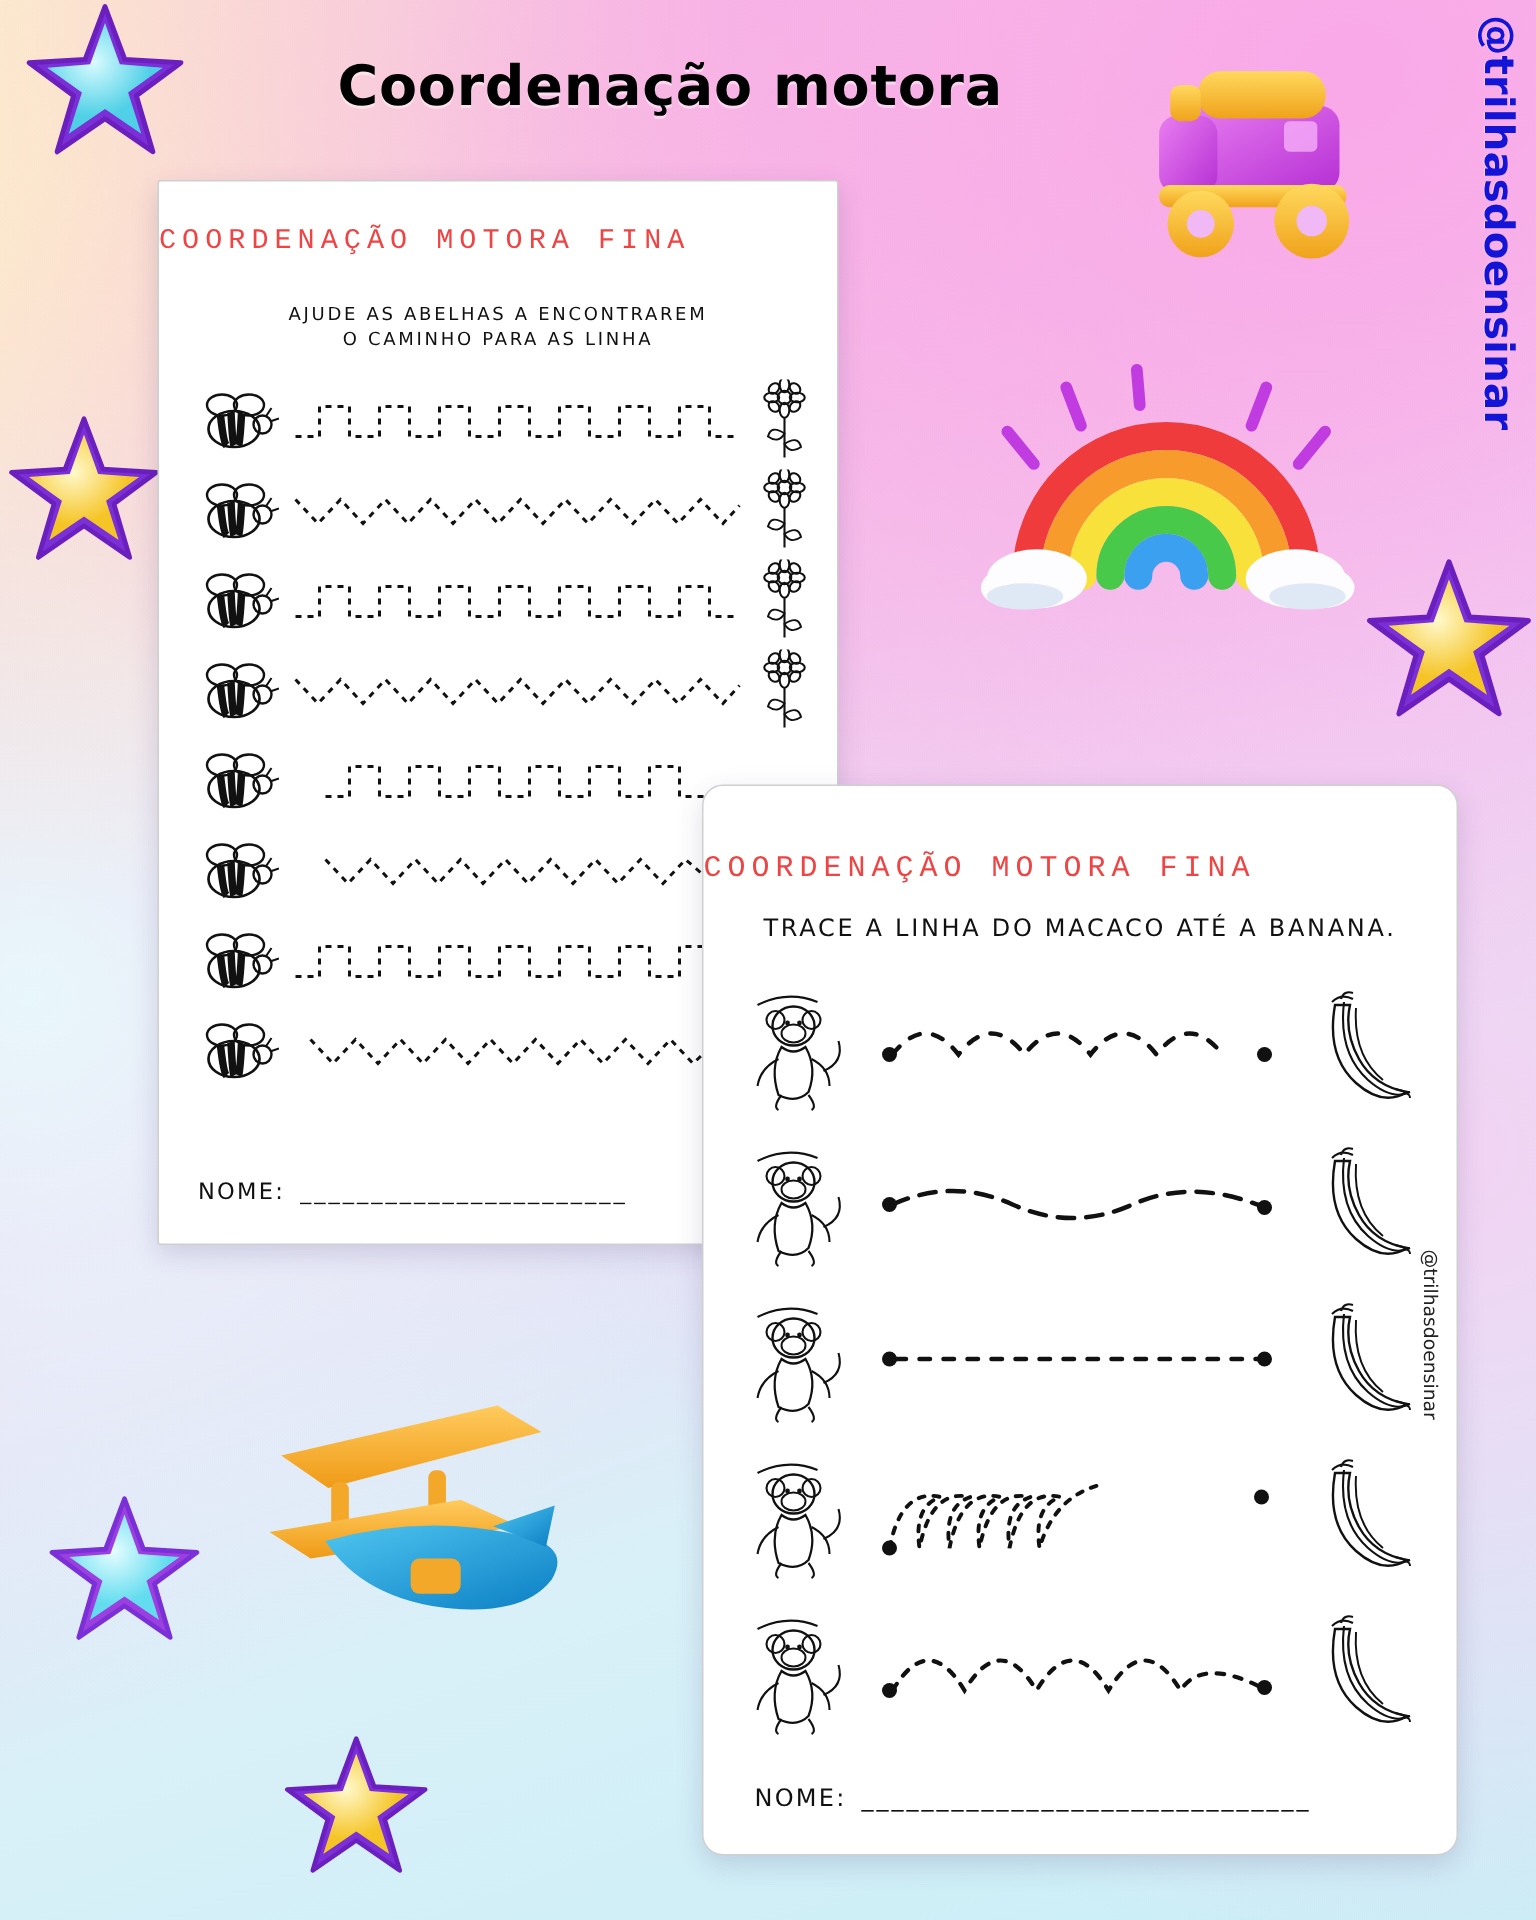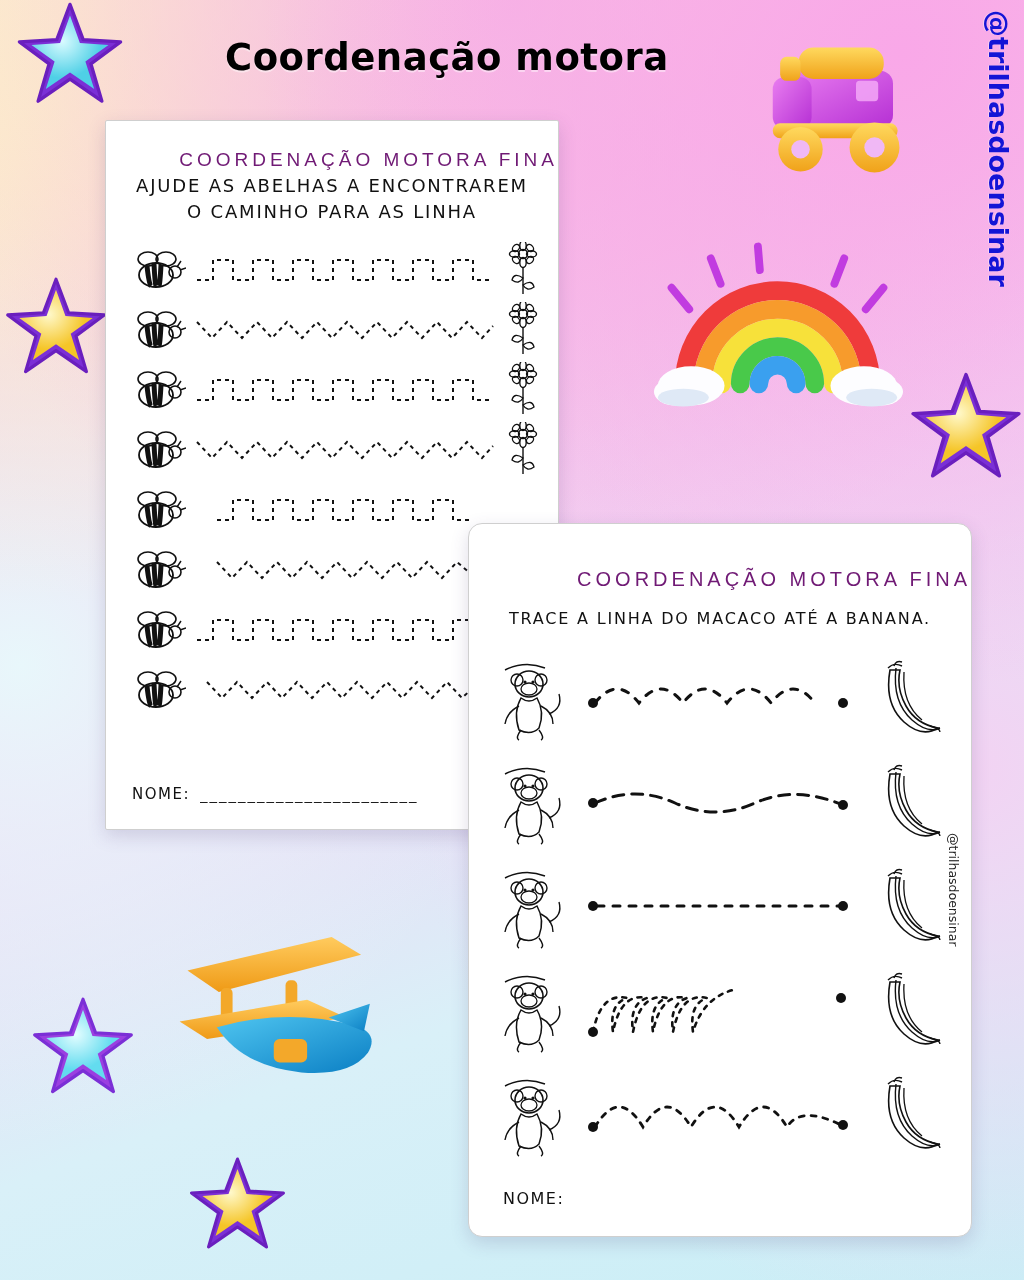--- a/index.html
+++ b/index.html
@@ -42,31 +42,31 @@
   
   .sheet{
     position:absolute;background:#fff;border:1px solid #cfcfcf;
     box-shadow:0 6px 18px rgba(80,60,120,.18);
     border-radius:2px;
   }
   .sheet.bees{left:105px;top:120px;width:452px;height:708px;}
   .sheet.monkeys{left:468px;top:523px;width:502px;height:712px;border-radius:14px;}
 
   .sheet-title{
-    text-align:right;font-family:Liberation Sans, sans-serif;
-    letter-spacing:4px;color:#701a75;
+    text-align:left;font-family:Liberation Mono, monospace;
+    letter-spacing:4px;color:#ef4444;
   }
   .bees .sheet-title{font-size:19px;margin-top:28px;}
   .monkeys .sheet-title{font-size:20px;margin-top:44px;}
 
   .sheet-sub{
     text-align:center;font-family:"DejaVu Sans", sans-serif;
     letter-spacing:1.8px;color:#111;line-height:1.45;
   }
-  .bees .sheet-sub{font-size:18px;margin-top:2px;}
+  .bees .sheet-sub{font-size:12px;margin-top:30px;}
   .monkeys .sheet-sub{font-size:16px;margin-top:16px;}
 
   .rows{margin-top:14px;}
   .row{display:flex;align-items:center;}
   .bees .row{height:60px;padding:0 14px 0 22px;}
   .monkeys .row{height:104px;padding:0 22px 0 26px;}
 
   .icon-left,.icon-right{flex:0 0 auto;display:flex;align-items:center;justify-content:center;}
   .bees .icon-left{width:60px;height:52px;}
   .bees .icon-right{width:42px;height:58px;}
@@ -648,14 +648,15 @@
         </svg>
       </div>
     </div>
 
   </div>
 
   <div class="watermark">@trilhasdoensinar</div>
 
   <div class="name-line">
     <span>NOME:</span>
+    <span class="name-dashes">______________________________</span>
   </div>
 </div>
 
 </body></html>

